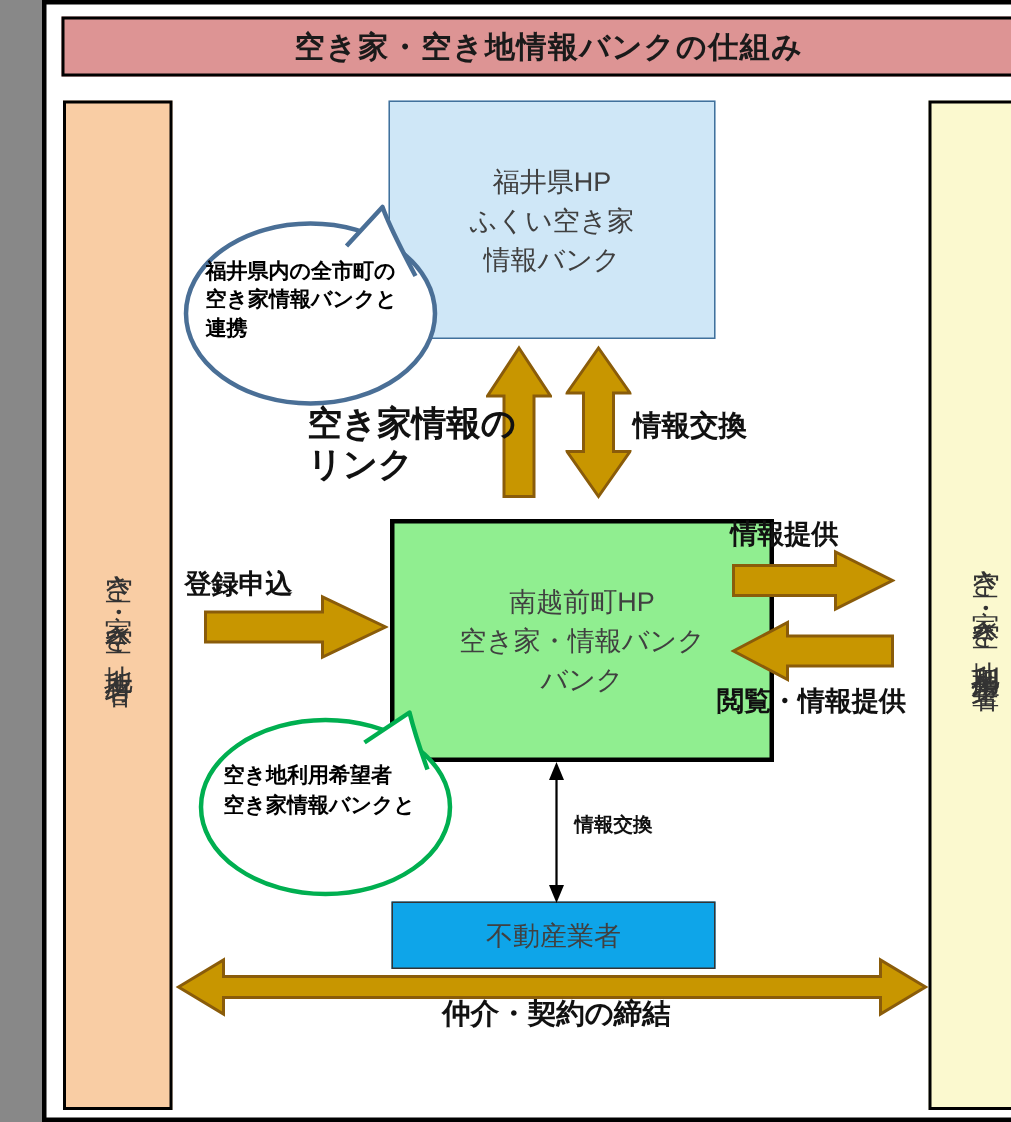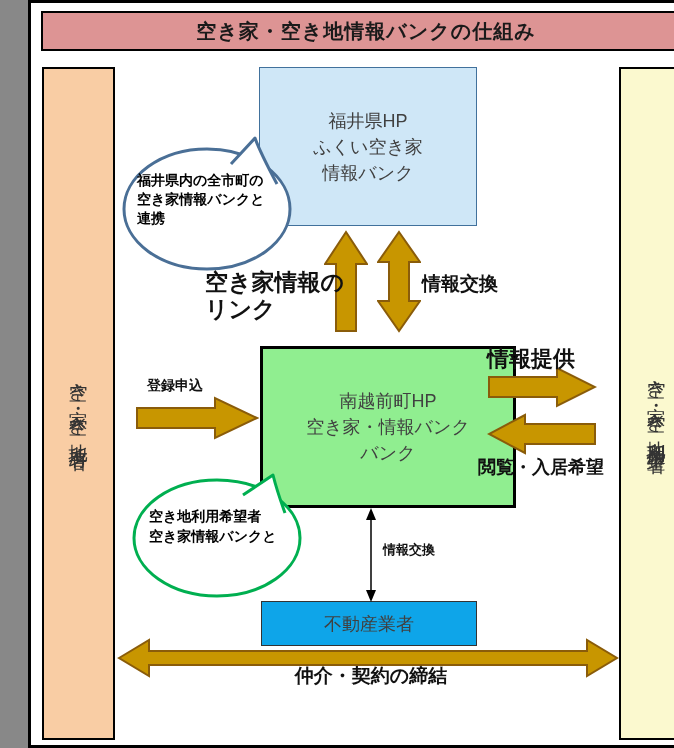--- a/index.html
+++ b/index.html
@@ -41,22 +41,22 @@
   .bubble-text{
     position:absolute;font-weight:bold;color:#000;
     font-size:14px;line-height:19px;white-space:nowrap;
   }
   .arrow-svg{position:absolute;}
   .lbl{
     position:absolute;font-weight:bold;color:#111;white-space:nowrap;
   }
   .lbl-link{left:174px;top:266px;font-size:23px;line-height:27px;}
   .lbl-exch-top{left:391px;top:268px;font-size:19px;}
-  .lbl-register{left:116px;top:374px;font-size:14px;}
-  .lbl-provide{left:456px;top:341px;font-size:22px;}
+  .lbl-register{left:92px;top:374px;font-size:18px;}
+  .lbl-provide{left:456px;top:341px;font-size:18px;}
   .lbl-browse{left:447px;top:452px;font-size:18px;}
   .lbl-exch-bottom{left:352px;top:538px;font-size:13px;}
   .lbl-mediation{left:190px;top:660px;width:300px;text-align:center;font-size:19px;}
 </style>
 </head>
 <body>
 
 <div class="canvas">
 
   <div class="title-bar">
@@ -136,17 +136,17 @@
     <polygon points="2,20 32,2 32,13 470,13 470,2 500,20 470,38 470,27 32,27 32,38" fill="#c89600" stroke="#8a5c0a" stroke-width="2"></polygon>
   </svg>
 
   <div class="lbl lbl-link">
     <div>空き家情報の</div>
     <div>リンク</div>
   </div>
   <div class="lbl lbl-exch-top">情報交換</div>
   <div class="lbl lbl-register">登録申込</div>
   <div class="lbl lbl-provide">情報提供</div>
-  <div class="lbl lbl-browse">閲覧・入居希望</div>
+  <div class="lbl lbl-browse">閲覧・情報提供</div>
   <div class="lbl lbl-exch-bottom">情報交換</div>
   <div class="lbl lbl-mediation">仲介・契約の締結</div>
 
 </div>
 
 </body></html>

